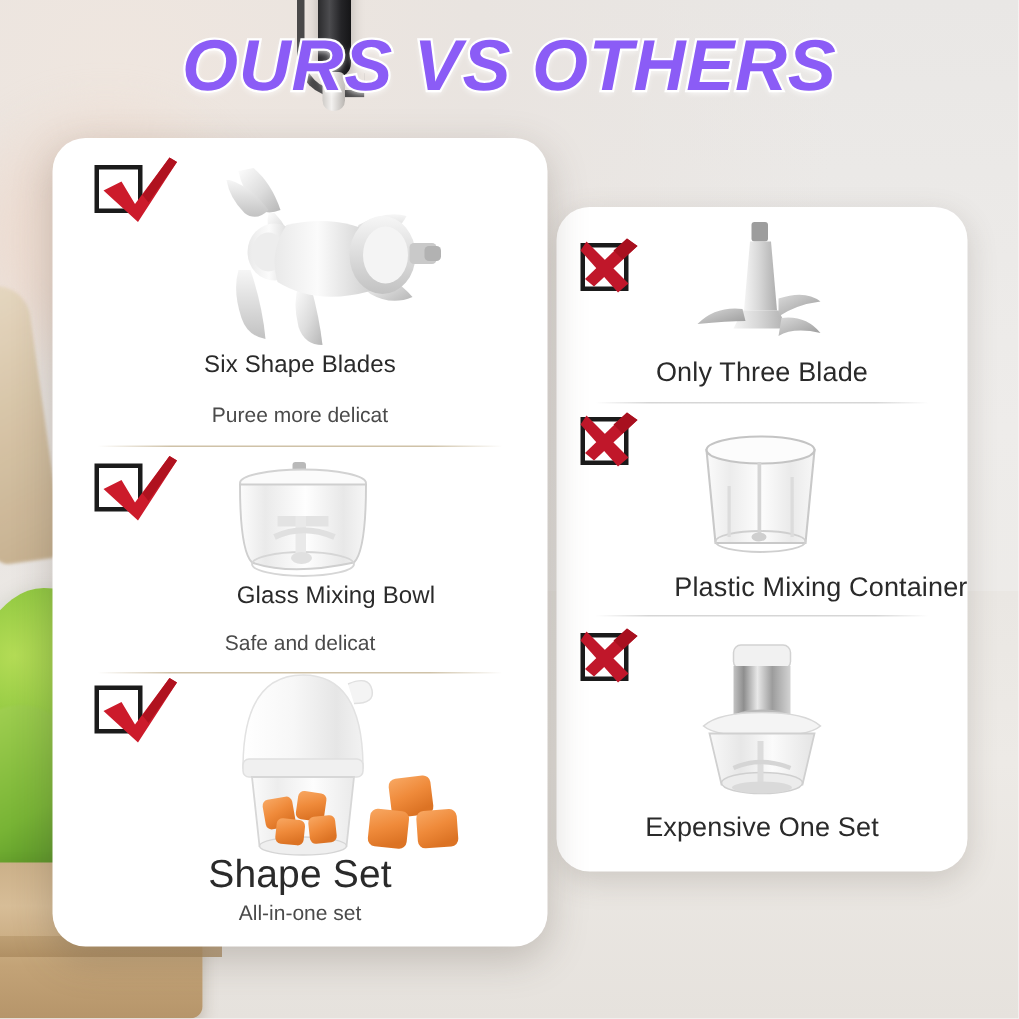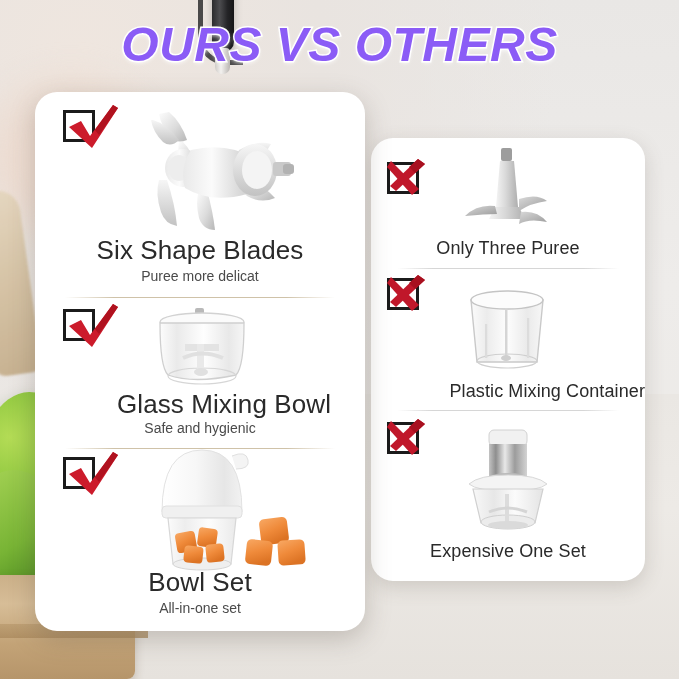--- a/index.html
+++ b/index.html
@@ -141,21 +141,21 @@
   .mark svg { position: absolute; left: -2px; top: -7px; overflow: visible; }
 
   .prod { position: absolute; }
 
   .label {
     position: absolute; left: 0; right: 0;
     text-align: center;
     color: #2a2a2a;
     font-family: "Liberation Sans", sans-serif;
   }
-  .label-big   { font-size: 26px; letter-spacing: .1px; }
+  .label-big   { font-size: 16px; letter-spacing: .1px; }
   .label-mid   { font-size: 18px; letter-spacing: .1px; }
   .sub {
     position: absolute; left: 0; right: 0;
     text-align: center;
     font-size: 14px;
     color: #4a4a4a;
     font-family: "Liberation Sans", sans-serif;
   }
   .divider {
     position: absolute; height: 1px;
@@ -211,21 +211,21 @@
         </defs>
         <rect x="42" y="4" width="11" height="13" rx="2" fill="#9d9d9d"></rect>
         <path d="M41 17 h14 l4 46 h-22 z" fill="url(#g3a)"></path>
         <path d="M36 63 h24 l6 12 h-36 z" fill="url(#g3a)"></path>
         <path d="M60 55 q18 -6 28 2 q-16 2 -28 10 z" fill="url(#g3b)"></path>
         <path d="M62 68 q16 -2 26 10 q-18 -4 -28 2 z" fill="url(#g3b)"></path>
         <path d="M36 62 q-18 -2 -30 10 q20 -2 32 -2 z" fill="url(#g3b)"></path>
       </svg>
     </div>
 
-    <div class="label label-mid" style="top:100px;">Only Three Puree</div>
+    <div class="label label-mid" style="top:100px;">Only Three Blade</div>
     <div class="divider-gray" style="left:26px; right:26px; top:130px;"></div>
 
     <div class="mark" style="left:16px; top:140px;">
       <div class="box"></div>
       <svg width="46" height="44" viewBox="0 0 46 44">
         <path d="M6 6 L34 34 L27 40 L2 12 Z" fill="#c0172a"></path>
         <path d="M33 4 L40 9 L11 36 L5 31 Z" fill="#c0172a"></path>
         <path d="M33 4 L40 9 L30 18 L24 12 Z" fill="#a8101f"></path>
       </svg>
     </div>
@@ -378,21 +378,21 @@
         <path d="M15 21 q0 44 8 52 q26 9 68 0 q8 -8 8 -52 z" fill="url(#gb)" stroke="#cfcfcf" stroke-width="1.3"></path>
         <ellipse cx="57" cy="74" rx="34" ry="8" fill="none" stroke="#d6d6d6" stroke-width="1.2"></ellipse>
         <path d="M40 42 h34 v7 h-34 z" fill="#e3e3e3"></path>
         <path d="M52 42 h7 v28 h-7 z" fill="#e9e9e9"></path>
         <path d="M38 56 q19 -9 40 0" fill="none" stroke="#e0e0e0" stroke-width="4"></path>
         <ellipse cx="56" cy="70" rx="7" ry="4" fill="#e0e0e0"></ellipse>
       </svg>
     </div>
 
     <div class="label label-big" style="top:297px;padding-left:48px;">Glass Mixing Bowl</div>
-    <div class="sub" style="top:328px;">Safe and hygienic</div>
+    <div class="sub" style="top:328px;">Safe and delicat</div>
     <div class="divider" style="left:30px; right:30px; top:356px;"></div>
 
     <div class="mark" style="left:28px; top:365px;">
       <div class="box"></div>
       <svg width="60" height="50" viewBox="0 0 60 50">
         <path d="M8 24 L20 18 L29 33 L52 2 L57 5 L31 45 Z" fill="#cc1b2b"></path>
         <path d="M52 2 L57 5 L38 32 L34 27 Z" fill="#b0121f"></path>
       </svg>
     </div>
 
@@ -429,17 +429,17 @@
         <rect x="58" y="88" width="19" height="19" rx="4" fill="url(#car)" transform="rotate(8 67 97)"></rect>
         <rect x="44" y="106" width="19" height="17" rx="4" fill="url(#car)" transform="rotate(6 53 114)"></rect>
         <rect x="66" y="104" width="18" height="18" rx="4" fill="url(#car)" transform="rotate(-6 75 113)"></rect>
 
         <rect x="120" y="78" width="28" height="26" rx="5" fill="url(#car)" transform="rotate(-7 134 91)"></rect>
         <rect x="106" y="100" width="26" height="25" rx="5" fill="url(#car)" transform="rotate(6 119 112)"></rect>
         <rect x="138" y="100" width="27" height="25" rx="5" fill="url(#car)" transform="rotate(-4 151 112)"></rect>
       </svg>
     </div>
 
-    <div class="label label-big" style="top:475px; font-size:26px;">Bowl Set</div>
+    <div class="label label-big" style="top:475px; font-size:26px;">Shape Set</div>
     <div class="sub" style="top:508px;">All-in-one set</div>
   </div>
 
 </div>
 
 </body></html>

